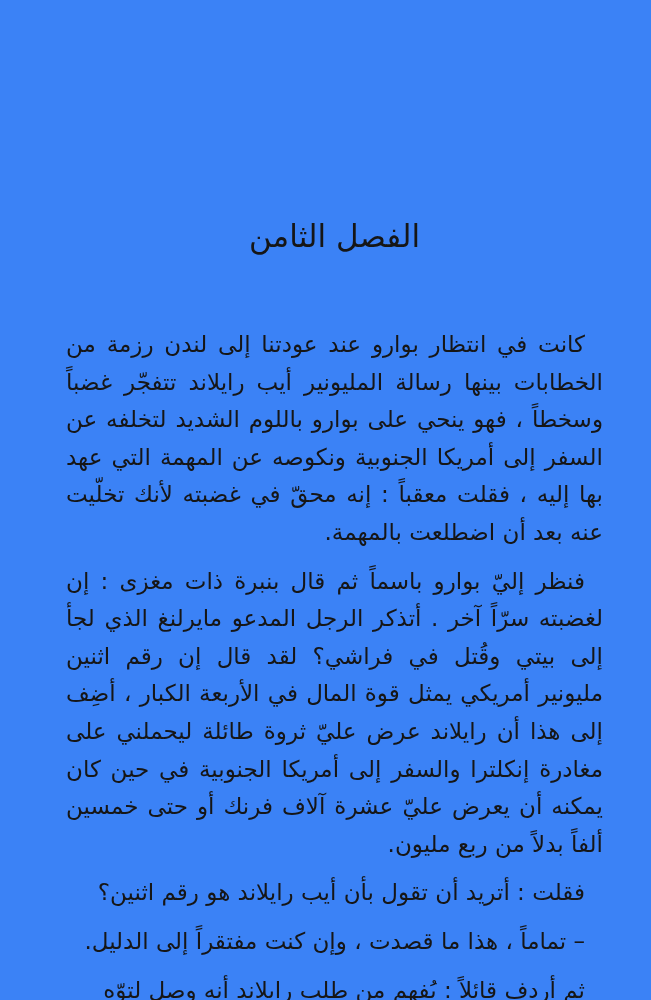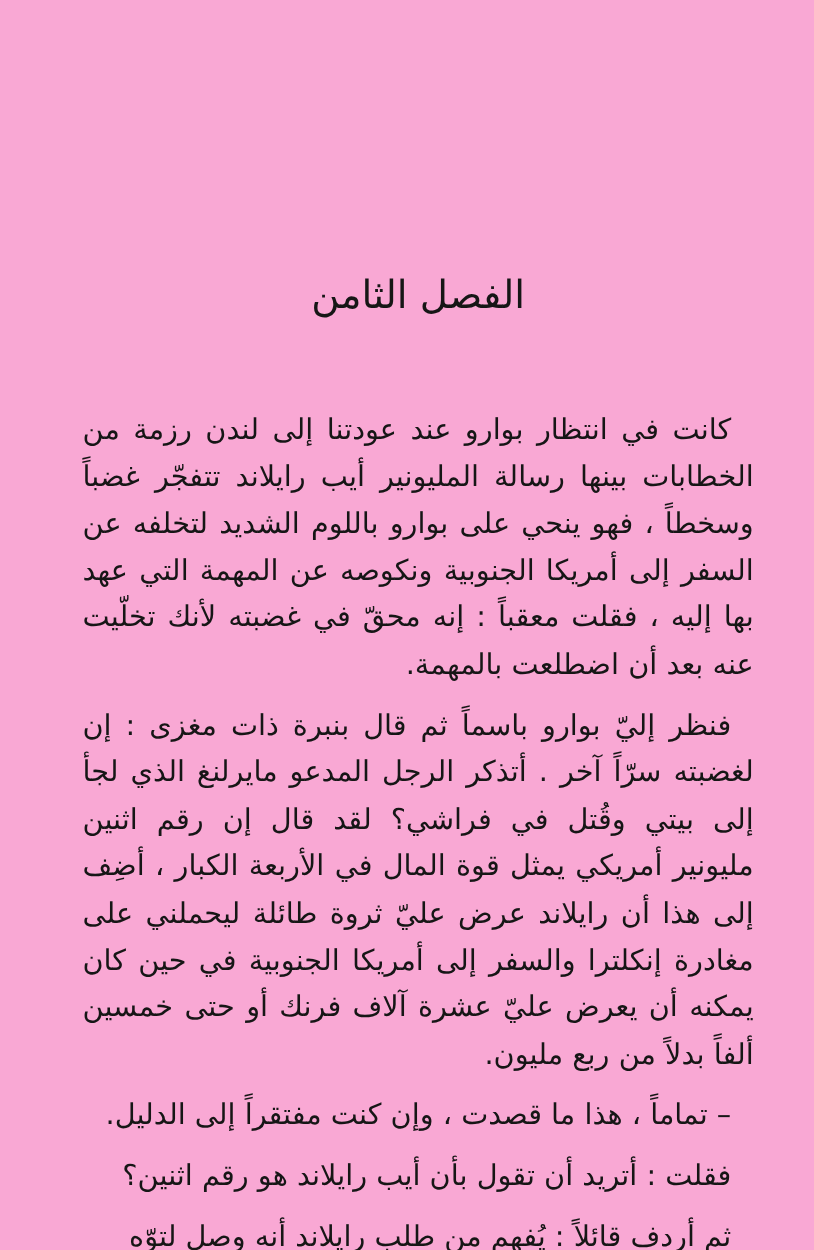--- a/index.html
+++ b/index.html
@@ -13,21 +13,21 @@
     overflow: hidden;
   }
   .page {
     box-sizing: border-box;
     width: 651px;
     height: 1000px;
     direction: rtl;
     padding: 0 48px 0 66px;
     font-family: "DejaVu Sans", sans-serif;
     color: #161616;
-    background: #f9a8d4;
+    background: #3b82f6;
     overflow: hidden;
   }
   .chapter-title {
     padding-top: 212px;
     margin: 0 0 66px 0;
     font-size: 31px;
     line-height: 48px;
     font-weight: normal;
     text-align: center;
     letter-spacing: 0.5px;
@@ -43,18 +43,18 @@
 </head>
 <body>
 
 <div class="page" dir="rtl" lang="ar">
   <h1 class="chapter-title">الفصل الثامن</h1>
 
   <p class="par">كانت في انتظار بوارو عند عودتنا إلى لندن رزمة من الخطابات بينها رسالة المليونير أيب رايلاند تتفجّر غضباً وسخطاً ، فهو ينحي على بوارو باللوم الشديد لتخلفه عن السفر إلى أمريكا الجنوبية ونكوصه عن المهمة التي عهد بها إليه ، فقلت معقباً : إنه محقّ في غضبته لأنك تخلّيت عنه بعد أن اضطلعت بالمهمة.</p>
 
   <p class="par">فنظر إليّ بوارو باسماً ثم قال بنبرة ذات مغزى : إن لغضبته سرّاً آخر . أتذكر الرجل المدعو مايرلنغ الذي لجأ إلى بيتي وقُتل في فراشي؟ لقد قال إن رقم اثنين مليونير أمريكي يمثل قوة المال في الأربعة الكبار ، أضِف إلى هذا أن رايلاند عرض عليّ ثروة طائلة ليحملني على مغادرة إنكلترا والسفر إلى أمريكا الجنوبية في حين كان يمكنه أن يعرض عليّ عشرة آلاف فرنك أو حتى خمسين ألفاً بدلاً من ربع مليون.</p>
 
+  <p class="par">فقلت : أتريد أن تقول بأن أيب رايلاند هو رقم اثنين؟</p>
+
   <p class="par">– تماماً ، هذا ما قصدت ، وإن كنت مفتقراً إلى الدليل.</p>
-
-  <p class="par">فقلت : أتريد أن تقول بأن أيب رايلاند هو رقم اثنين؟</p>
 
   <p class="par">ثم أردف قائلاً : يُفهم من طلب رايلاند أنه وصل لتوّه</p>
 </div>
 
 </body></html>

